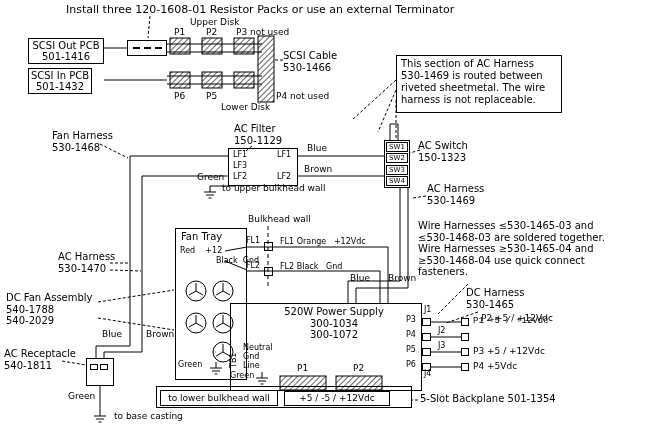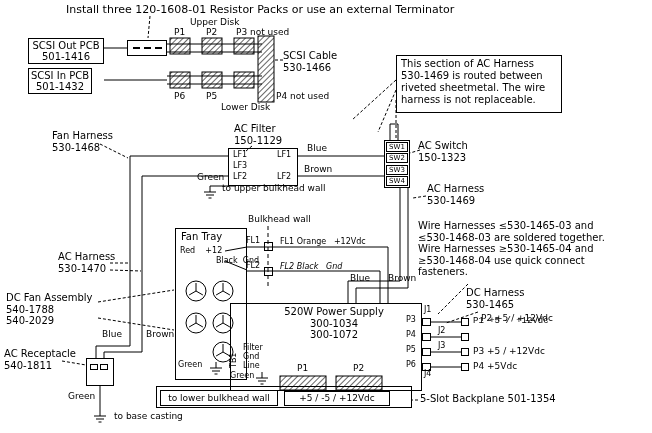--- a/index.html
+++ b/index.html
@@ -180,21 +180,21 @@
   <div class="lbl fs9" style="left:248px;top:214px;">Bulkhead wall</div>
   <div class="box" style="left:175px;top:228px;width:72px;height:152px;"></div>
   <div class="lbl" style="left:181px;top:231px;">Fan Tray</div>
   <div class="lbl fs8" style="left:180px;top:246px;">Red    +12</div>
   <div class="lbl fs8" style="left:180px;top:256px;padding-left:36px;">Black  Gnd</div>
   <div class="lbl fs8" style="left:178px;top:360px;">Green</div>
 
   <div class="lbl fs8" style="left:246px;top:236px;">FL1</div>
   <div class="lbl fs8" style="left:280px;top:237px;">FL1 Orange   +12Vdc</div>
   <div class="lbl fs8" style="left:246px;top:261px;">FL2</div>
-  <div class="lbl fs8" style="left:280px;top:262px;font-style:italic;">FL2 Black   Gnd</div>
+  <div class="lbl fs8" style="left:280px;top:262px;">FL2 Black   Gnd</div>
   <div class="box" style="left:264px;top:242px;width:9px;height:9px;"></div>
   <div class="box" style="left:264px;top:267px;width:9px;height:9px;"></div>
   <div class="lbl fs9" style="left:350px;top:273px;">Blue</div>
   <div class="lbl fs9" style="left:388px;top:273px;">Brown</div>
 
   <div class="lbl" style="left:58px;top:251px;">AC Harness
 530-1470</div>
   <div class="lbl" style="left:6px;top:292px;">DC Fan Assembly
 540-1788
 540-2029</div>
@@ -206,21 +206,21 @@
   <div class="box" style="left:90px;top:364px;width:8px;height:6px;"></div>
   <div class="box" style="left:100px;top:364px;width:8px;height:6px;"></div>
   <div class="lbl fs9" style="left:68px;top:391px;">Green</div>
   <div class="lbl fs9" style="left:114px;top:411px;">to base casting</div>
 
   <div class="box" style="left:230px;top:303px;width:192px;height:88px;"></div>
   <div class="lbl ctr" style="left:278px;top:306px;width:112px;">520W Power Supply
 300-1034
 300-1072</div>
   <div class="lbl fs8 vtext" style="left:229px;top:344px;height:24px;">TB1</div>
-  <div class="lbl fs8" style="left:243px;top:343px;">Filter</div>
+  <div class="lbl fs8" style="left:243px;top:343px;">Neutral</div>
   <div class="lbl fs8" style="left:243px;top:352px;">Gnd</div>
   <div class="lbl fs8" style="left:243px;top:361px;">Line</div>
   <div class="lbl fs8" style="left:230px;top:371px;">Green</div>
   <div class="lbl fs9" style="left:297px;top:363px;">P1</div>
   <div class="lbl fs9" style="left:353px;top:363px;">P2</div>
   <div class="lbl fs8" style="left:406px;top:315px;">P3</div>
   <div class="lbl fs8" style="left:406px;top:330px;">P4</div>
   <div class="lbl fs8" style="left:406px;top:345px;">P5</div>
   <div class="lbl fs8" style="left:406px;top:360px;">P6</div>
 

